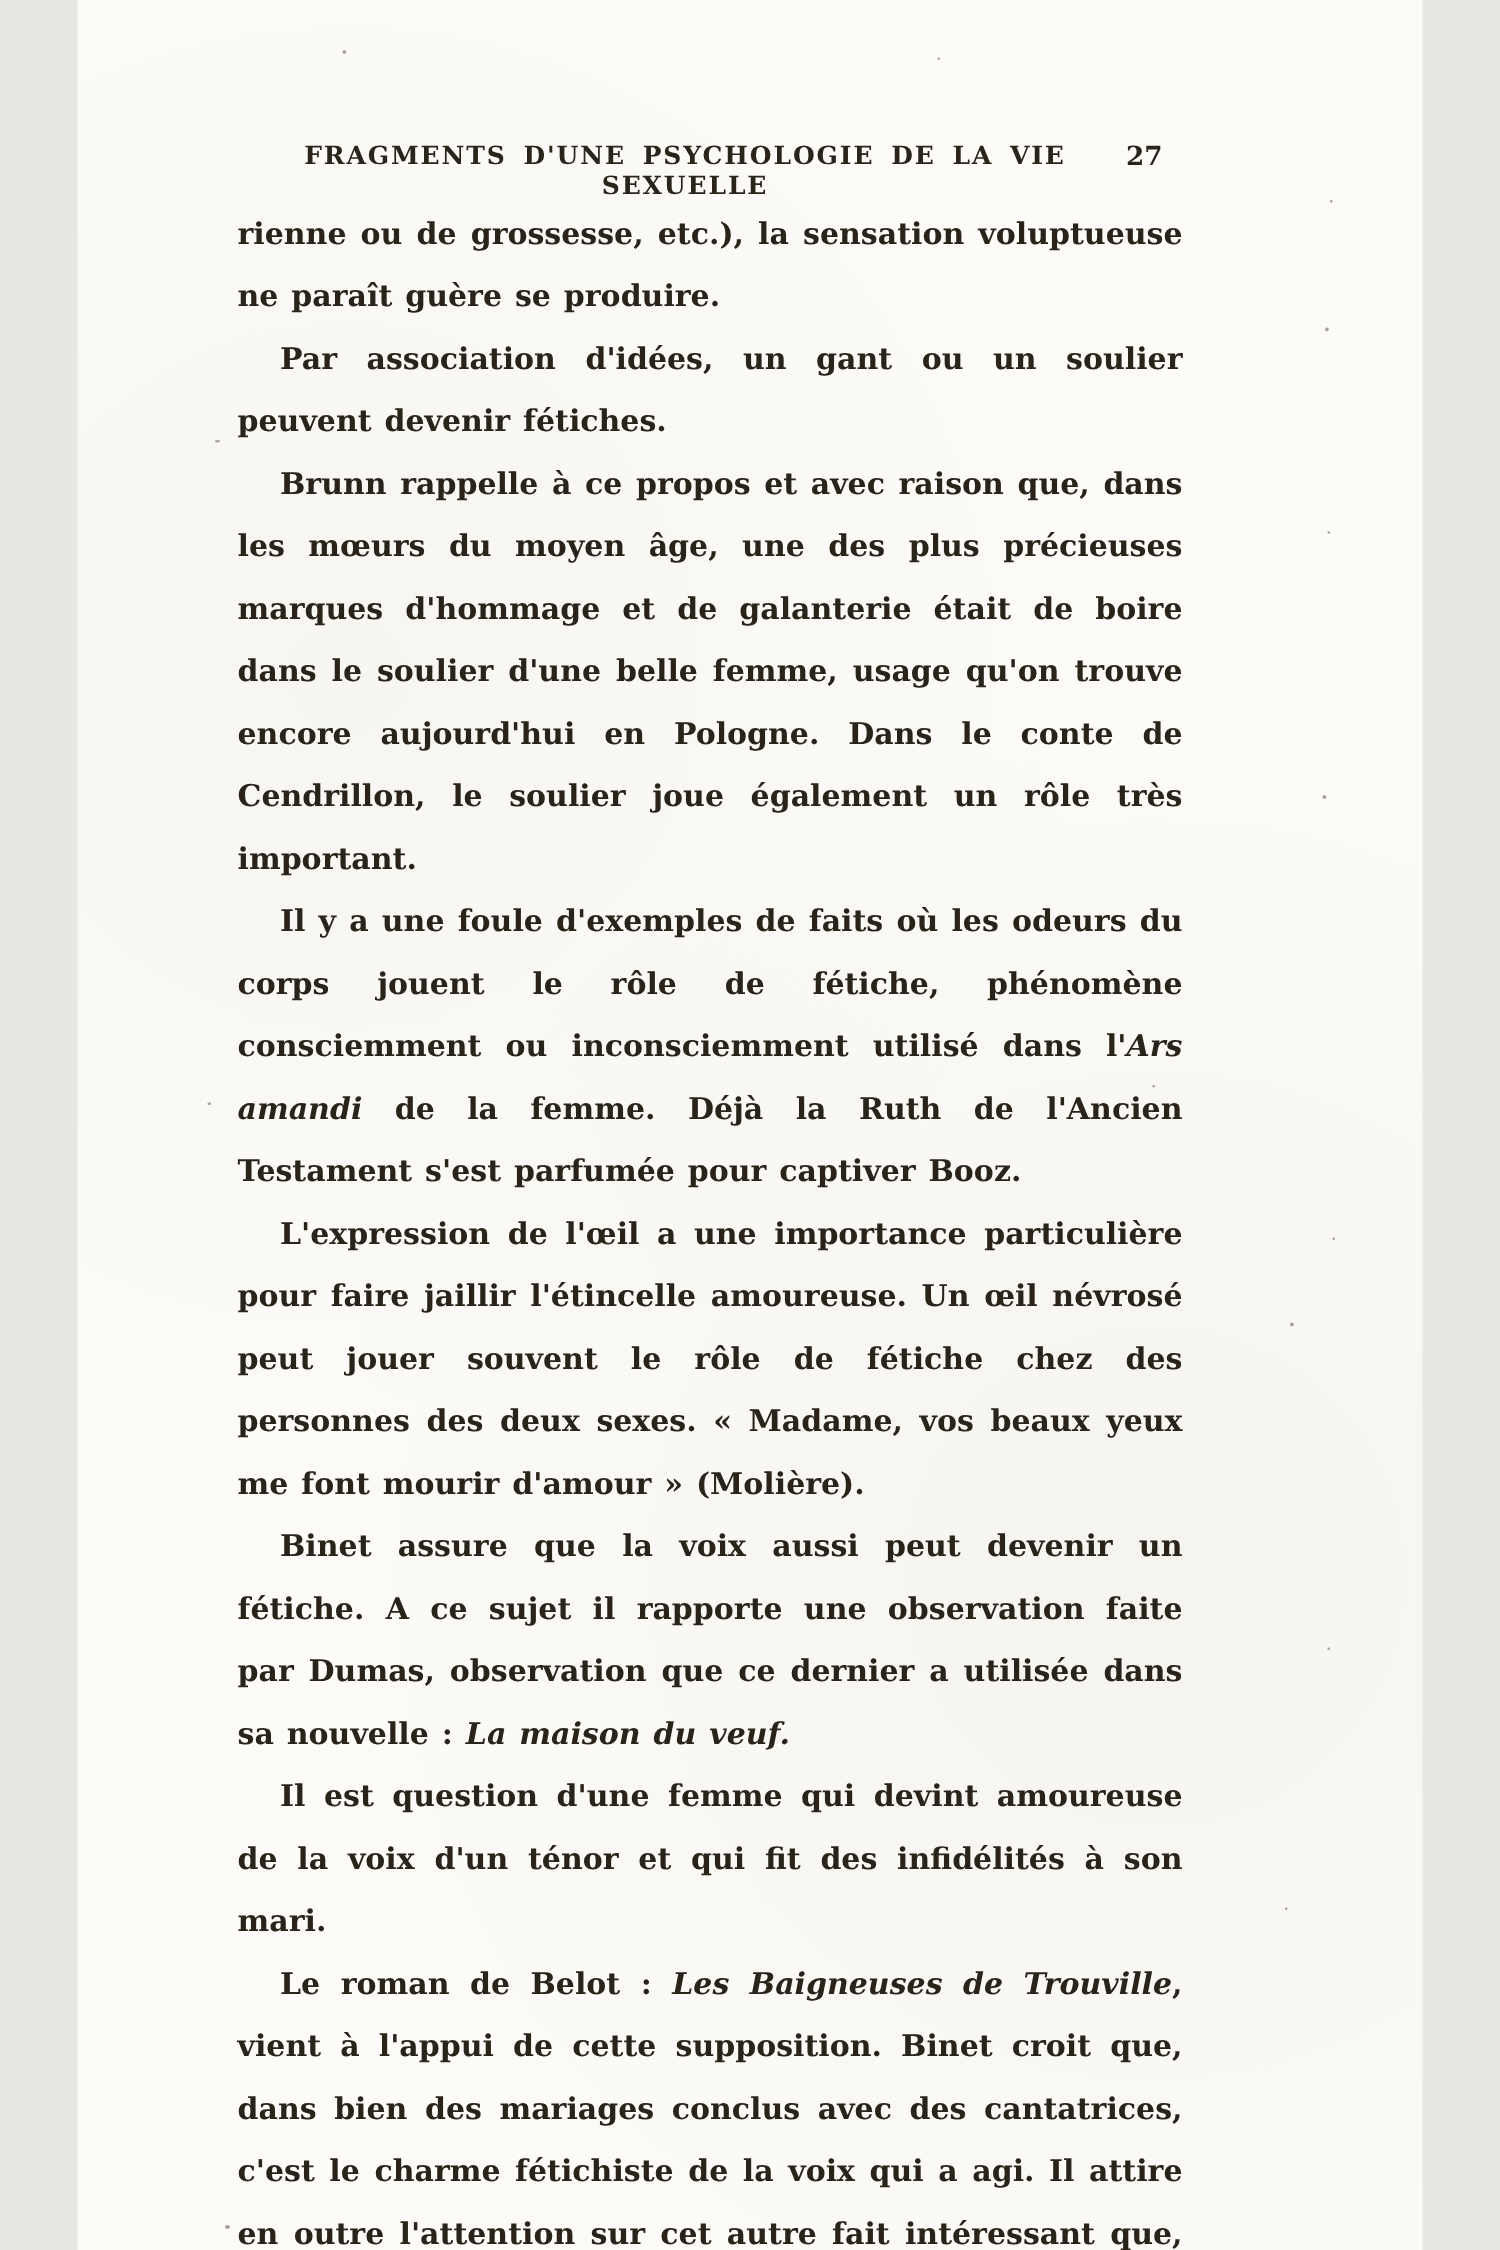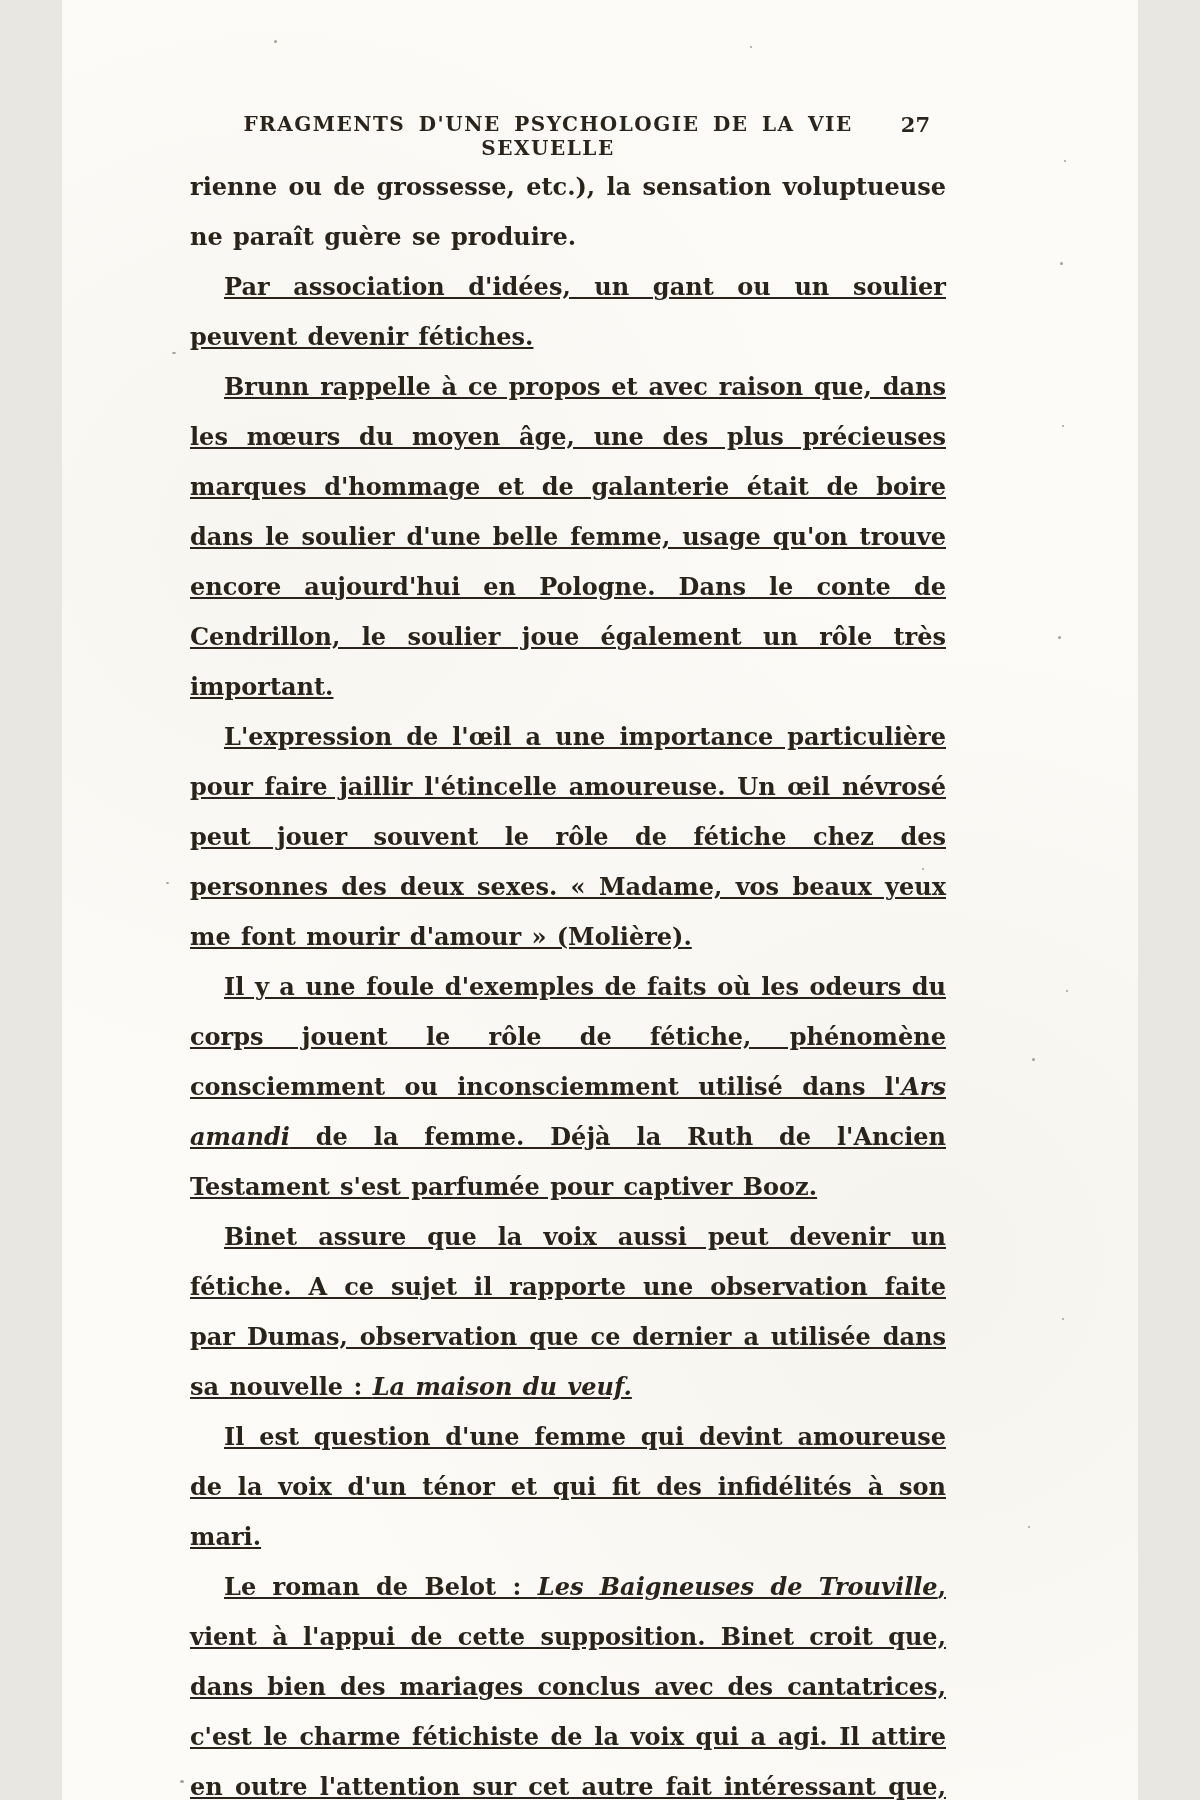--- a/index.html
+++ b/index.html
@@ -55,21 +55,20 @@
     margin: 0;
     font-size: 24px;
     font-weight: 700;
     line-height: 50px;
     text-align: justify;
     word-spacing: 2px;
     color: #2a231a;
   }
   .page-body p.para.indent {
     text-indent: 34px;
-    text-decoration: underline;
   }
   .page-body .italic {
     font-style: italic;
   }
   
   .specks span {
     position: absolute;
     background: rgba(60,52,40,0.45);
     border-radius: 50%;
     width: 3px;
@@ -119,22 +118,22 @@
     <div class="running-header">
       <span class="header-title">FRAGMENTS D'UNE PSYCHOLOGIE DE LA VIE SEXUELLE</span>
       <span class="page-number">27</span>
     </div>
 
     <div class="page-body">
 
     <p class="para"><span>rienne ou de grossesse, etc.), la sensation voluptueuse ne paraît guère se produire.</span></p>
         <p class="para indent"><span>Par association d'idées, un gant ou un soulier peuvent devenir fétiches.</span></p>
         <p class="para indent"><span>Brunn rappelle à ce propos et avec raison que, dans les mœurs du moyen âge, une des plus précieuses marques d'hommage et de galanterie était de boire dans le soulier d'une belle femme, usage qu'on trouve encore aujourd'hui en Pologne. Dans le conte de Cendrillon, le soulier joue également un rôle très important.</span></p>
+        <p class="para indent"><span>Il y a une foule d'exemples de faits où les odeurs du corps jouent le rôle de fétiche, phénomène consciemment ou inconsciemment utilisé dans l'</span><span class="italic">Ars amandi</span><span> de la femme. Déjà la Ruth de l'Ancien Testament s'est parfumée pour captiver Booz.</span></p>
         <p class="para indent"><span>L'expression de l'œil a une importance particulière pour faire jaillir l'étincelle amoureuse. Un œil névrosé peut jouer souvent le rôle de fétiche chez des personnes des deux sexes. « Madame, vos beaux yeux me font mourir d'amour » (Molière).</span></p>
-        <p class="para indent"><span>Il y a une foule d'exemples de faits où les odeurs du corps jouent le rôle de fétiche, phénomène consciemment ou inconsciemment utilisé dans l'</span><span class="italic">Ars amandi</span><span> de la femme. Déjà la Ruth de l'Ancien Testament s'est parfumée pour captiver Booz.</span></p>
         <p class="para indent"><span>Binet assure que la voix aussi peut devenir un fétiche. A ce sujet il rapporte une observation faite par Dumas, observation que ce dernier a utilisée dans sa nouvelle : </span><span class="italic">La maison du veuf.</span></p>
         <p class="para indent"><span>Il est question d'une femme qui devint amoureuse de la voix d'un ténor et qui fit des infidélités à son mari.</span></p>
         <p class="para indent"><span>Le roman de Belot : </span><span class="italic">Les Baigneuses de Trouville</span><span>, vient à l'appui de cette supposition. Binet croit que, dans bien des mariages conclus avec des cantatrices, c'est le charme fétichiste de la voix qui a agi. Il attire en outre l'attention sur cet autre fait intéressant que, chez les oiseaux chanteurs, la</span></p>
       </div>
 
   </div>
 
 </div>
 
 </body></html>

